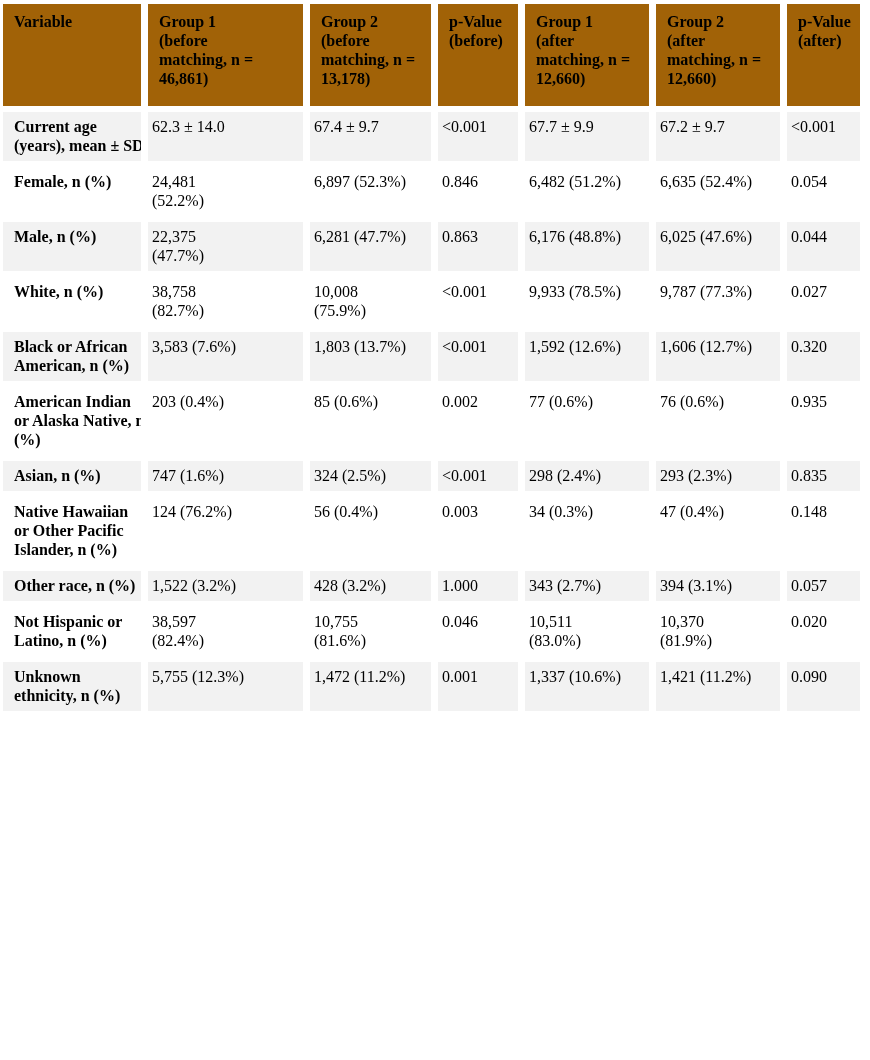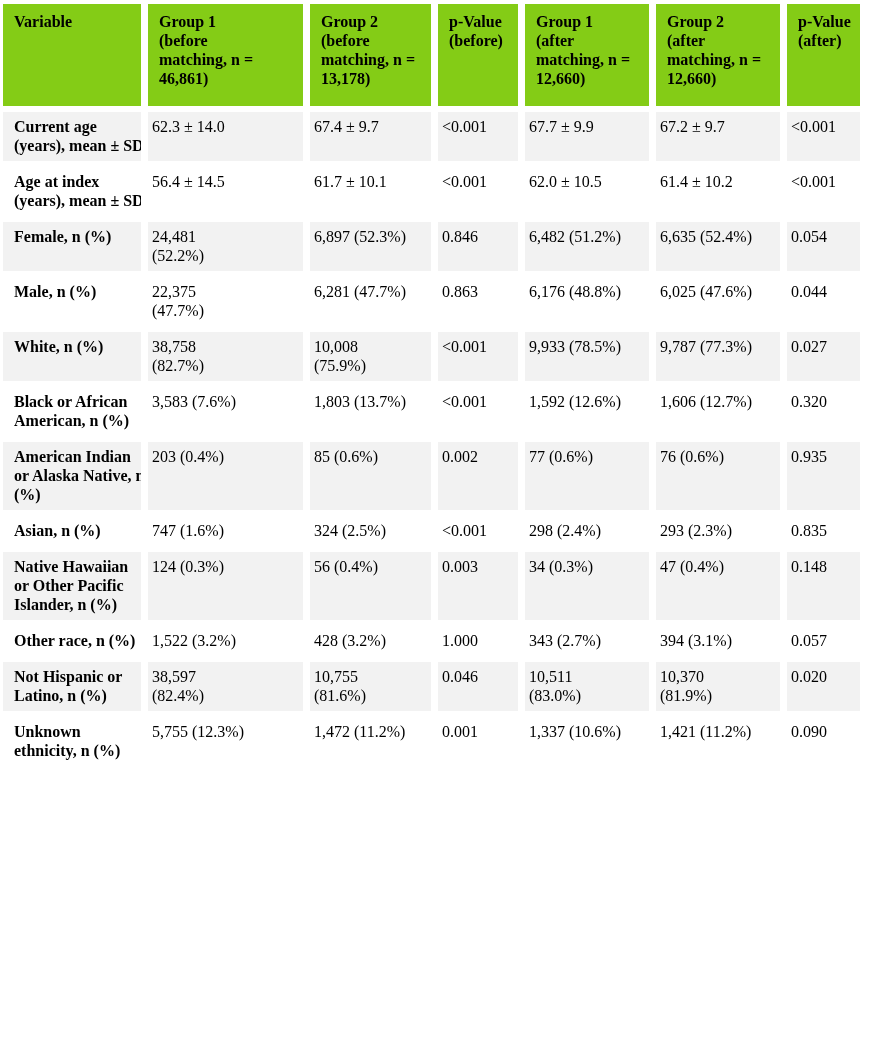--- a/index.html
+++ b/index.html
@@ -37,21 +37,21 @@
     border-right: 7px solid #ffffff;
     border-bottom: 6px solid #ffffff;
     background-clip: padding-box;
     overflow: hidden;
   }
   th {
     font-weight: bold;
     padding-top: 8px;
     padding-bottom: 18px;
     padding-left: 11px;
-    background: #84cc16;
+    background: #a16207;
   }
   td.var {
     font-weight: bold;
     padding-left: 11px;
     margin-top: 16px;
   }
   tbody tr:nth-child(odd) td {
     background: var(--row-shade, #f2f2f2);
   }
   tbody tr:nth-child(even) td {
@@ -101,30 +101,20 @@
     <td class="var">Current age
 (years), mean ± SD</td>
     <td>62.3 ± 14.0</td>
     <td>67.4 ± 9.7</td>
     <td>&lt;0.001</td>
     <td>67.7 ± 9.9</td>
     <td>67.2 ± 9.7</td>
     <td>&lt;0.001</td>
   </tr>
       <tr>
-    <td class="var">Age at index
-(years), mean ± SD</td>
-    <td>56.4 ± 14.5</td>
-    <td>61.7 ± 10.1</td>
-    <td>&lt;0.001</td>
-    <td>62.0 ± 10.5</td>
-    <td>61.4 ± 10.2</td>
-    <td>&lt;0.001</td>
-  </tr>
-      <tr>
     <td class="var">Female, n (%)</td>
     <td>24,481
 (52.2%)</td>
     <td>6,897 (52.3%)</td>
     <td>0.846</td>
     <td>6,482 (51.2%)</td>
     <td>6,635 (52.4%)</td>
     <td>0.054</td>
   </tr>
       <tr>
@@ -175,21 +165,21 @@
     <td>324 (2.5%)</td>
     <td>&lt;0.001</td>
     <td>298 (2.4%)</td>
     <td>293 (2.3%)</td>
     <td>0.835</td>
   </tr>
       <tr>
     <td class="var">Native Hawaiian
 or Other Pacific
 Islander, n (%)</td>
-    <td>124 (0.3%)</td>
+    <td>124 (76.2%)</td>
     <td>56 (0.4%)</td>
     <td>0.003</td>
     <td>34 (0.3%)</td>
     <td>47 (0.4%)</td>
     <td>0.148</td>
   </tr>
       <tr>
     <td class="var">Other race, n (%)</td>
     <td>1,522 (3.2%)</td>
     <td>428 (3.2%)</td>

